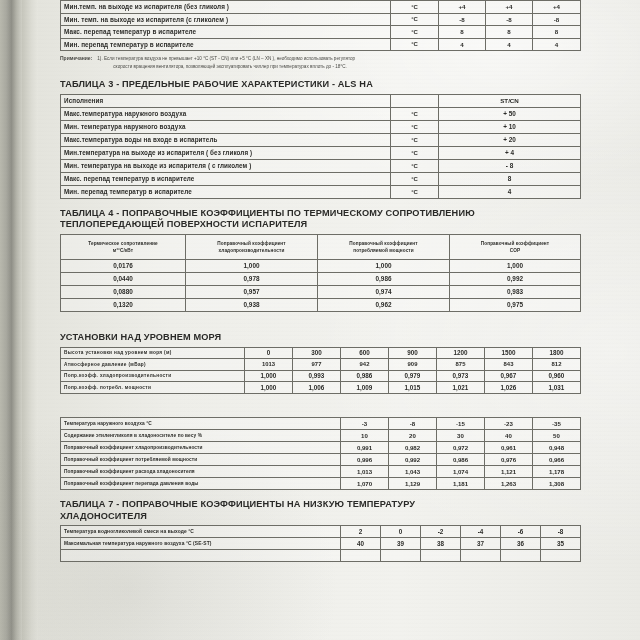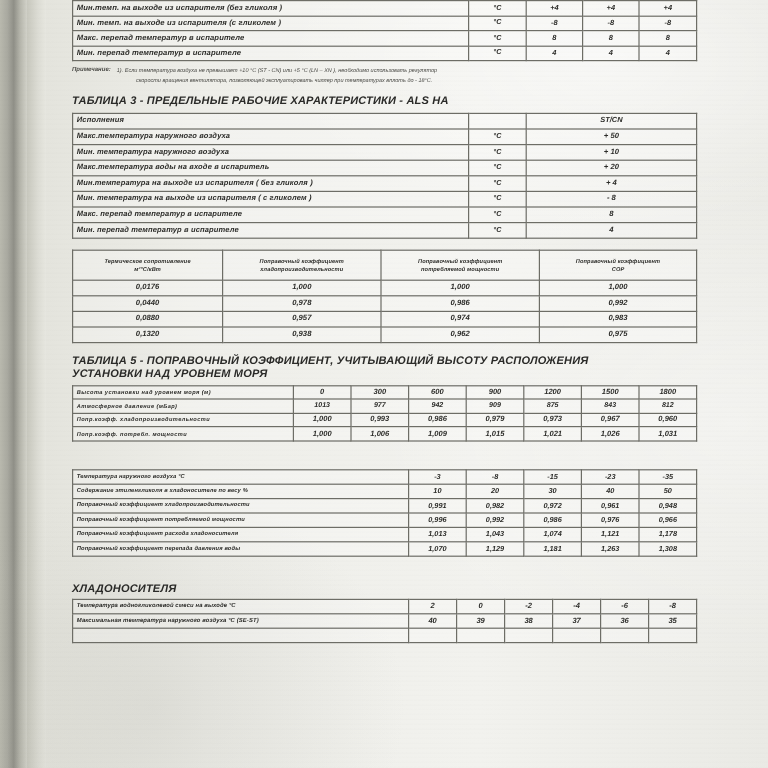--- a/index.html
+++ b/index.html
@@ -15,21 +15,20 @@
     font-family: "Liberation Sans", sans-serif;
   }
 
   
   #scan {
     position: relative;
     width: 640px;
     height: 640px;
     background: #e9e9e3;
     overflow: hidden;
-    font-style: italic;
   }
 
   
   .edge-dark {
     position: absolute;
     left: 0; top: 0;
     width: 22px; height: 640px;
     background: linear-gradient(to right,
         #b9b9ae 0%, #a9a9a0 28%, #8f8f87 52%, #b5b5ab 76%, #cfcfc6 100%);
   }
@@ -282,20 +281,24 @@
           <tr class="rowh">
             <td class="lbl">Мин.   перепад температур в испарителе</td>
             <td class="unit">°C</td>
             <td class="val">4</td>
           </tr>
         </tbody>
       </table>
     </div>
 
     <div class="blk">
+      <p class="tbl-title">
+        <span>ТАБЛИЦА 4 - ПОПРАВОЧНЫЕ КОЭФФИЦИЕНТЫ ПО ТЕРМИЧЕСКОМУ СОПРОТИВЛЕНИЮ</span><br>
+        <span>ТЕПЛОПЕРЕДАЮЩЕЙ  ПОВЕРХНОСТИ ИСПАРИТЕЛЯ</span>
+      </p>
       <table id="t4">
         <colgroup>
           <col style="width:125px">
             <col style="width:132px">
             <col style="width:132px">
             <col style="width:131px">
         </colgroup>
         <tbody>
           <tr>
             <td class="h4">
@@ -338,21 +341,21 @@
             <td class="val">0,938</td>
             <td class="val">0,962</td>
             <td class="val">0,975</td>
           </tr>
         </tbody>
       </table>
     </div>
 
     <div class="blk">
       <p class="tbl-title">
-        <span>ТАБЛИЦА 5 - ПОПРАВОЧНЫЙ КОЭФФИЦИЕНТ, УЧИТЫВАЮЩИЙ ВЫСОТУ РАСПОЛОЖЕНИЯ</span><br>
+        <br>
         <span>УСТАНОВКИ НАД УРОВНЕМ МОРЯ</span>
       </p>
       <table id="t5">
         <colgroup>
           <col style="width:184px">
           <col style="width:48px">
             <col style="width:48px">
             <col style="width:48px">
           <col style="width:48px">
             <col style="width:48px">
@@ -465,21 +468,21 @@
             <td class="val">1,181</td>
             <td class="val">1,263</td>
             <td class="val">1,308</td>
           </tr>
         </tbody>
       </table>
     </div>
 
     <div class="blk">
       <p class="tbl-title">
-        <br>
+        <span>ТАБЛИЦА 7 - ПОПРАВОЧНЫЕ КОЭФФИЦИЕНТЫ НА НИЗКУЮ ТЕМПЕРАТУРУ</span><br>
         <span>ХЛАДОНОСИТЕЛЯ</span>
       </p>
       <table id="t7">
         <colgroup>
           <col style="width:280px">
           <col style="width:40px">
             <col style="width:40px">
             <col style="width:40px">
           <col style="width:40px">
             <col style="width:40px">

